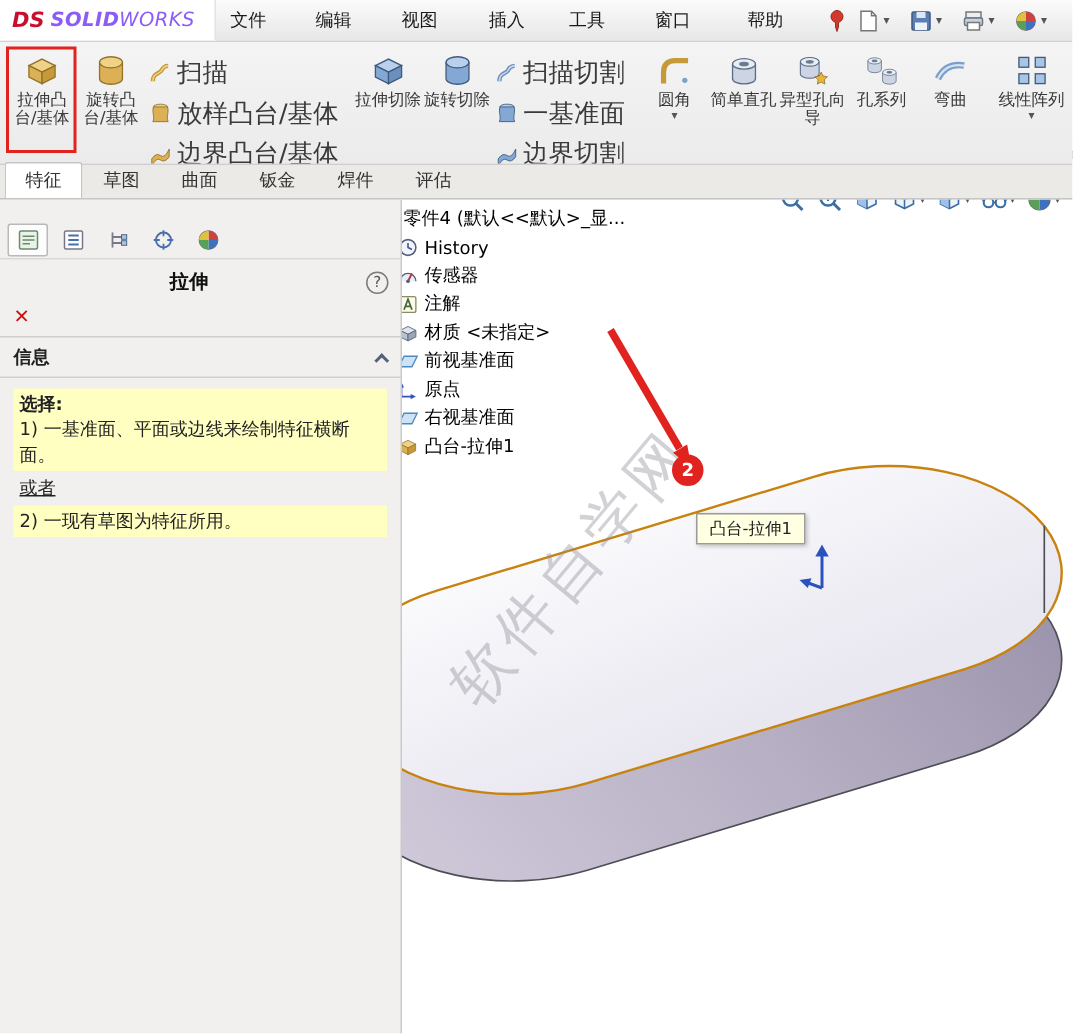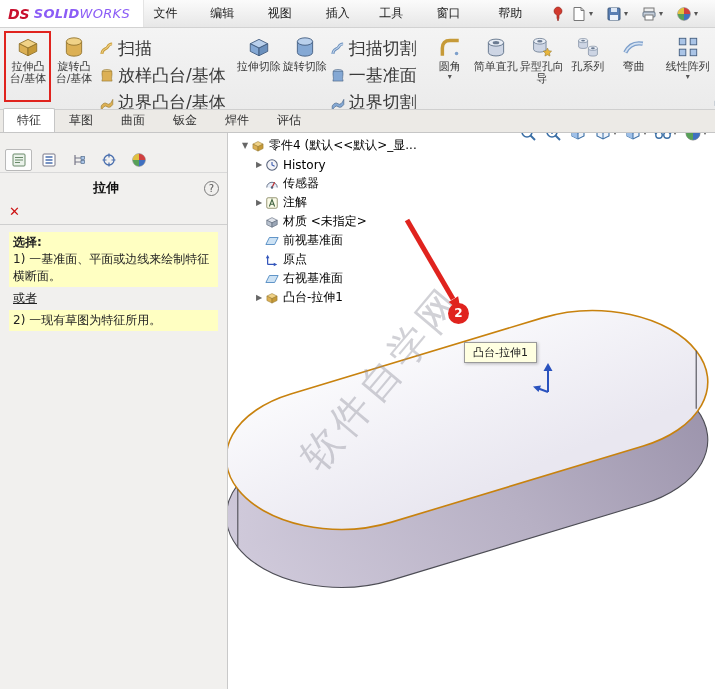--- a/index.html
+++ b/index.html
@@ -30,21 +30,21 @@
   .rsmall{display:flex;align-items:center;gap:3px;white-space:nowrap;color:#3a3a3a;}
   .rsl{font-size:17px;}
   .hl-box{position:absolute;left:4px;top:31px;width:47px;height:71px;border:2px solid #e0231e;z-index:12;pointer-events:none;}
 
   
   .cmdtabs{position:absolute;left:0;top:110px;width:715px;height:23px;background:#eceae6;border-bottom:1px solid #c6c6c6;display:flex;align-items:flex-end;padding-left:3px;z-index:10;}
   .ctab{padding:3px 13px 3px;font-size:12px;color:#333;border:1px solid transparent;border-bottom:none;border-radius:2px 2px 0 0;}
   .ctab.active{background:#ffffff;border-color:#c6c6c6;}
 
   
-  .panel{position:absolute;left:0;top:133px;width:228px;bottom:0;background:#f1f0ee;border-right:1px solid #c9c9c9;z-index:9;}
+  .panel{position:absolute;left:0;top:133px;width:268px;bottom:0;background:#f1f0ee;border-right:1px solid #c9c9c9;z-index:9;}
   .pm-tabs{margin-top:14px;height:26px;display:flex;align-items:center;gap:3px;padding:0 5px;border-bottom:1px solid #d9d9d9;}
   .pm-tab{width:27px;height:22px;display:flex;align-items:center;justify-content:center;border-radius:2px;border:1px solid transparent;}
   .pm-tab.active{background:#fdfdfd;border-color:#b9b9b9;}
   .pm-title-row{display:flex;align-items:center;padding:6px 8px 4px;}
   .pm-title{flex:1;text-align:center;font-weight:bold;font-size:13px;color:#111;}
   .help-circle{width:15px;height:15px;border:1px solid #7a7a7a;border-radius:50%;color:#555;font-size:10px;line-height:13px;text-align:center;}
   .pm-close-row{padding:3px 9px 5px;border-bottom:1px solid #cfcfcf;}
   .pm-close{color:#cc1111;font-weight:bold;font-size:13px;}
   .info-header{display:flex;align-items:center;justify-content:space-between;padding:5px 9px 4px;border-bottom:1px solid #cfcfcf;font-weight:bold;color:#222;}
   .chev{width:7px;height:7px;border-left:2px solid #55617a;border-top:2px solid #55617a;transform:rotate(45deg);margin-top:3px;}
@@ -565,20 +565,24 @@
         </svg>
       </span>
   </div>
   <div class="pm-title-row">
     <span class="pm-title">拉伸</span>
     <span class="help-circle">?</span>
   </div>
   <div class="pm-close-row">
     <span class="pm-close">✕</span>
   </div>
+  <div class="info-header">
+    <span>信息</span>
+    <span class="chev"></span>
+  </div>
   <div class="info-body">
     <div class="ybox">
       <span class="sel-label">选择:</span>
       <span>1) 一基准面、平面或边线来绘制特征横断面。</span>
     </div>
     <div class="or-label">或者</div>
     <div class="ybox">
       <span>2) 一现有草图为特征所用。</span>
     </div>
   </div>

